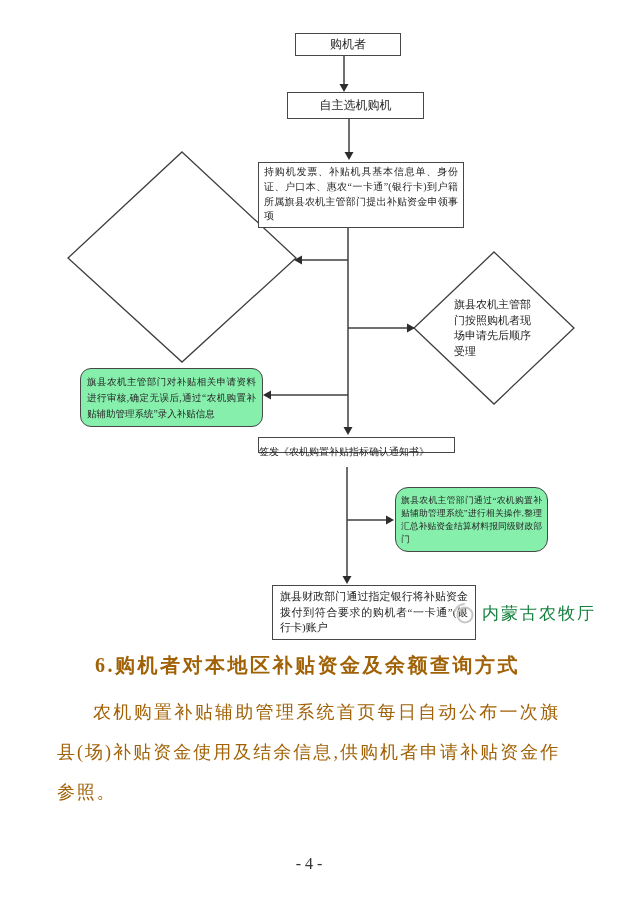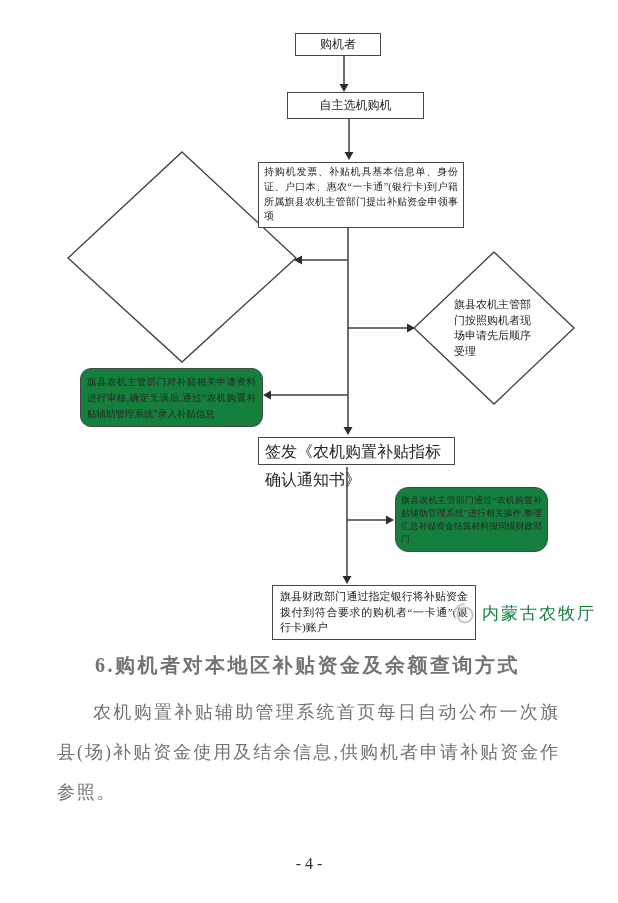--- a/index.html
+++ b/index.html
@@ -4,38 +4,38 @@
 <style>
   html,body{margin:0;padding:0;background:#ffffff;}
   .page{
     position:relative;width:618px;height:903px;background:#ffffff;
     font-family:"Liberation Serif","DejaVu Serif",serif;color:#222;overflow:hidden;
   }
   .fc{position:absolute;left:0;top:0;width:618px;height:650px;}
   .fc svg{position:absolute;left:0;top:0;}
   .node{position:absolute;box-sizing:border-box;color:#262626;}
   .rect{border:1px solid #474747;background:#fff;}
-  .round{border:1px solid #474747;background:#15803d;border-radius:11px;}
+  .round{border:1px solid #474747;background:#86efac;border-radius:11px;}
   .center{display:flex;align-items:center;justify-content:center;text-align:center;}
   .just{text-align:justify;text-align-last:left;}
 
-  .n1{left:295px;top:33px;width:86px;height:23px;font-size:12px;}
+  .n1{left:295px;top:33px;width:106px;height:23px;font-size:12px;}
   .lbl1{left:352px;top:62px;font-size:12px;letter-spacing:.5px;}
   .n2{left:287px;top:92px;width:137px;height:27px;font-size:12px;}
   .n3{left:258px;top:162px;width:206px;height:66px;font-size:10px;line-height:14.8px;padding:2px 5px;}
   .dtextL{left:119px;top:194px;width:126px;font-size:11px;line-height:14px;}
   .dtextR{left:454px;top:297px;width:80px;font-size:11px;line-height:15.5px;}
   .n6{left:80px;top:368px;width:183px;height:59px;font-size:9.5px;line-height:16px;padding:5px 6px;}
-  .n7{left:258px;top:437px;width:197px;height:28px;font-size:16px;line-height:28px;padding-left:6px;}
+  .n7{left:258px;top:437px;width:197px;height:16px;font-size:10px;line-height:28px;}
   .n8{left:395px;top:487px;width:153px;height:65px;font-size:8.8px;line-height:13px;padding:6px 5px;border-radius:13px;}
   .n9{left:258px;top:585px;width:204px;height:55px;font-size:11px;line-height:15.7px;padding:3px 7px;margin-left:14px;}
 
   .watermark{position:absolute;left:452px;top:601px;display:flex;align-items:center;gap:6px;
     color:#15803d;font-size:17px;letter-spacing:2px;}
-  .article{position:absolute;left:57px;top:652px;width:503px;color:#737373;}
+  .article{position:absolute;left:57px;top:652px;width:503px;color:#a16207;}
   .article h2{font-size:20px;font-weight:bold;margin:0 0 13px 38px;letter-spacing:2.5px;}
   .article p{margin:0;font-size:18px;line-height:40px;letter-spacing:1.8px;
     text-indent:36px;text-align:justify;text-justify:inter-character;}
   .footer{position:absolute;left:0;top:855px;width:618px;text-align:center;font-size:16px;color:#333;}
 </style>
 </head>
 <body>
 
 <div class="page">
 

